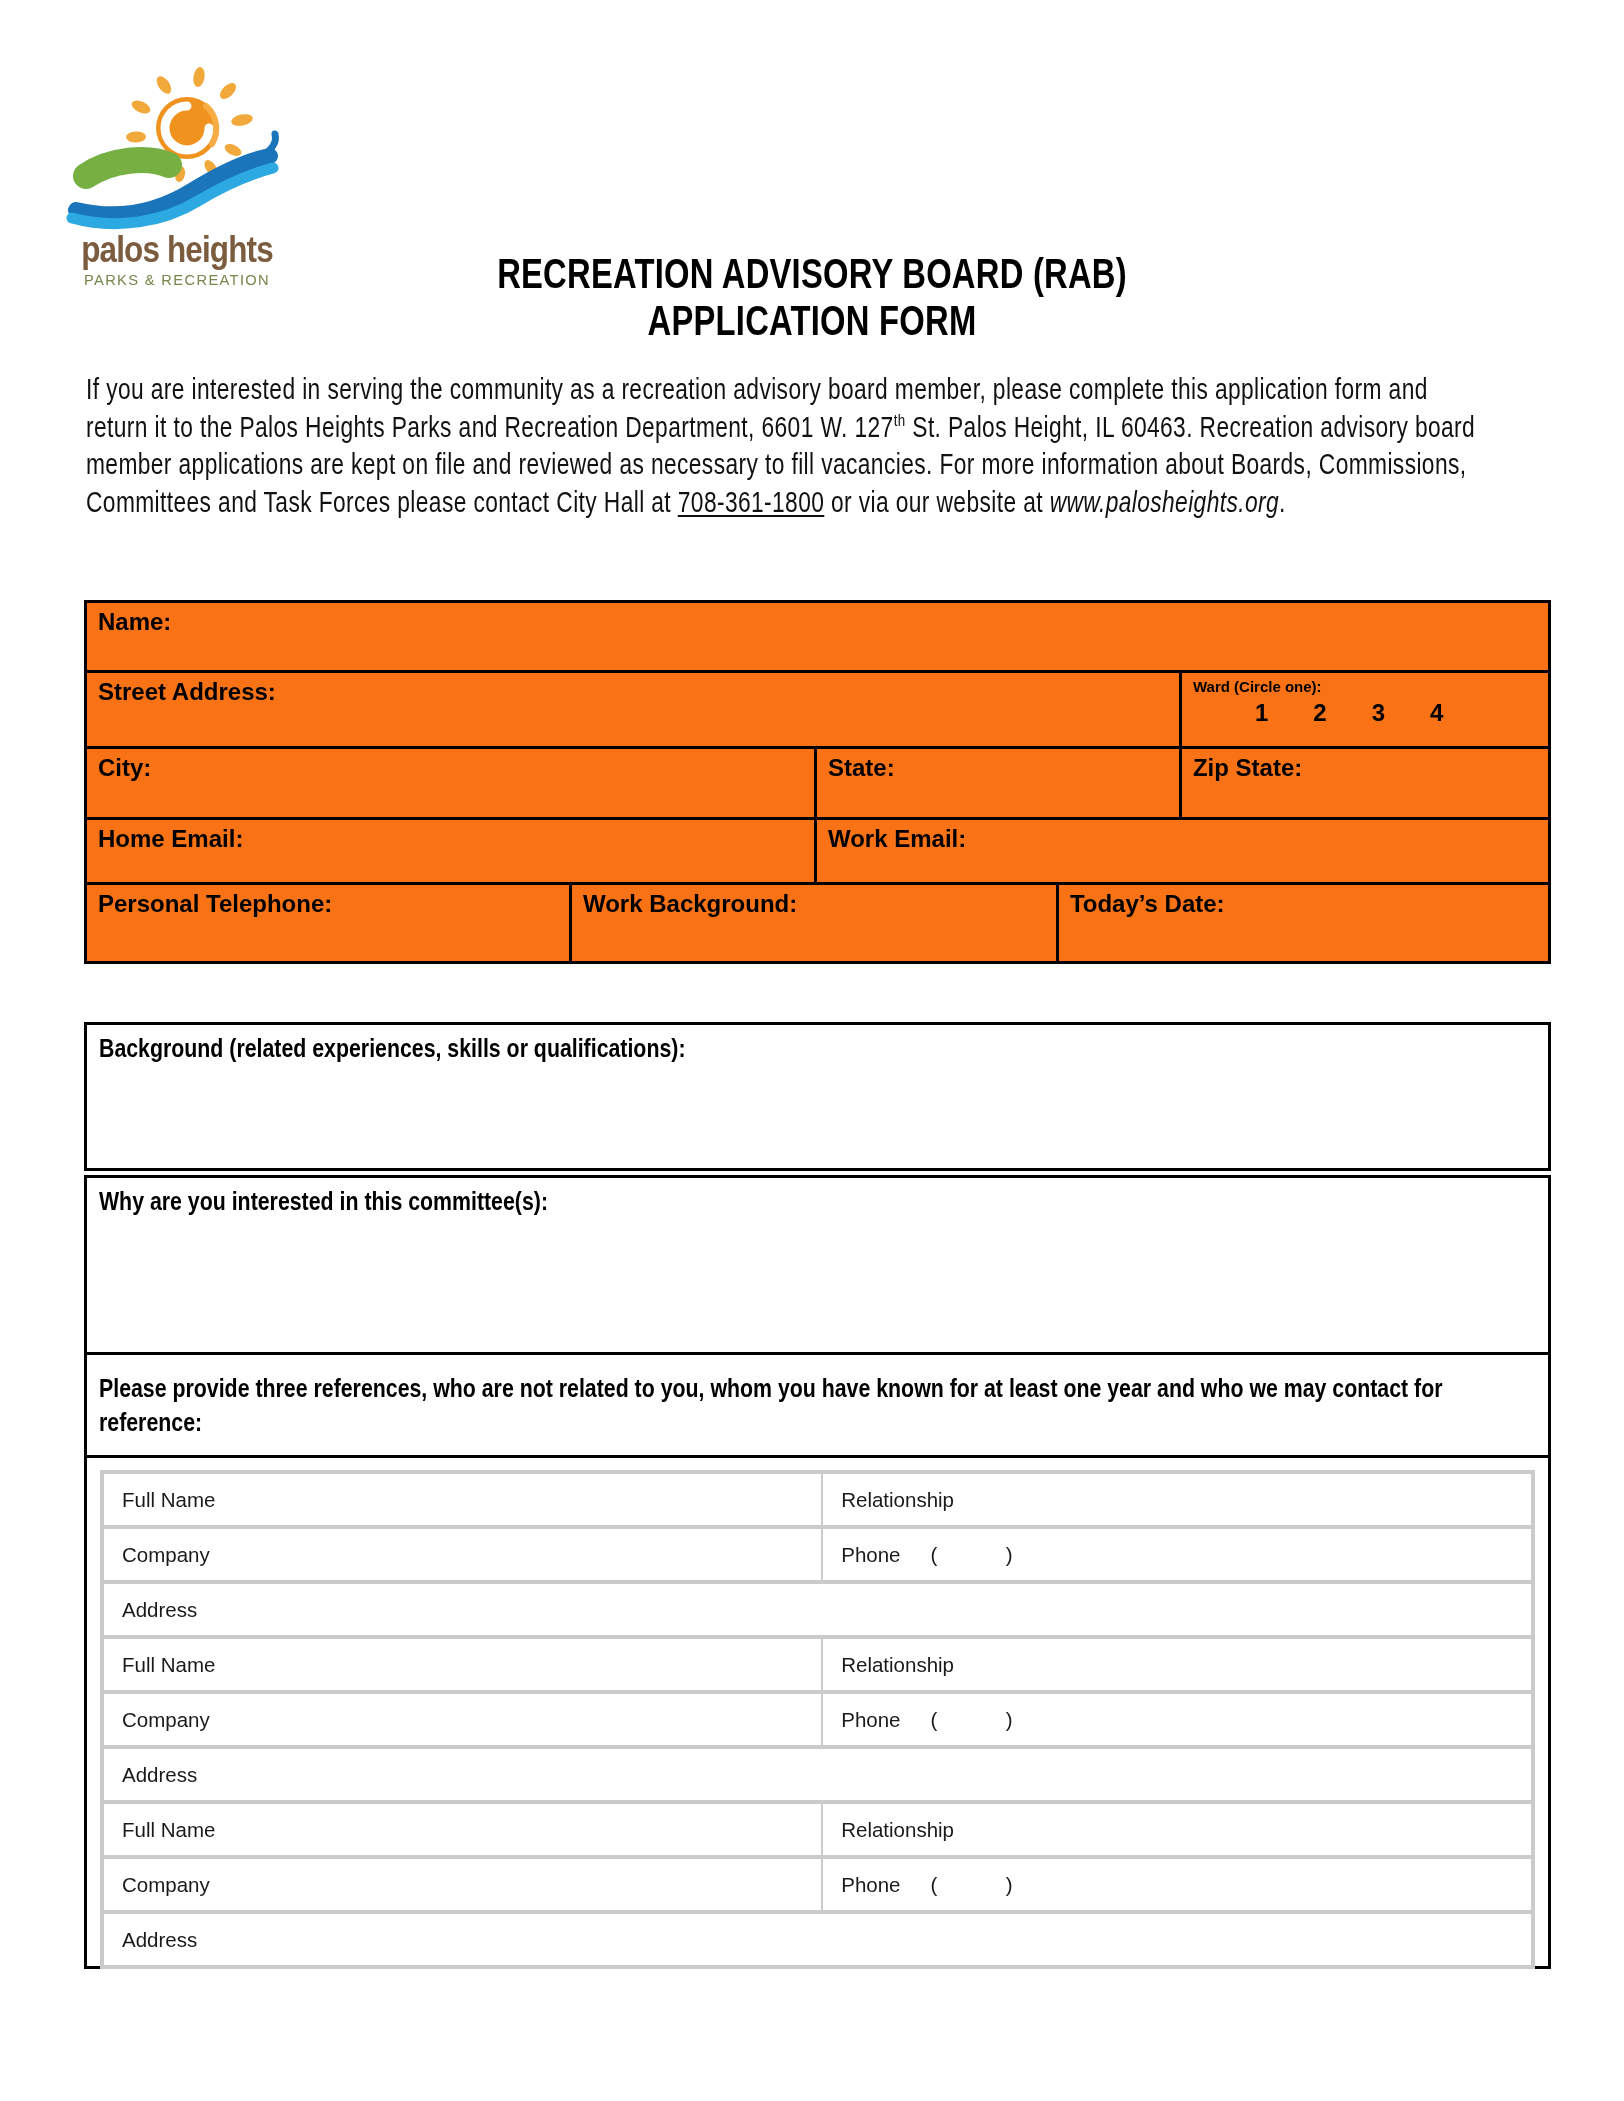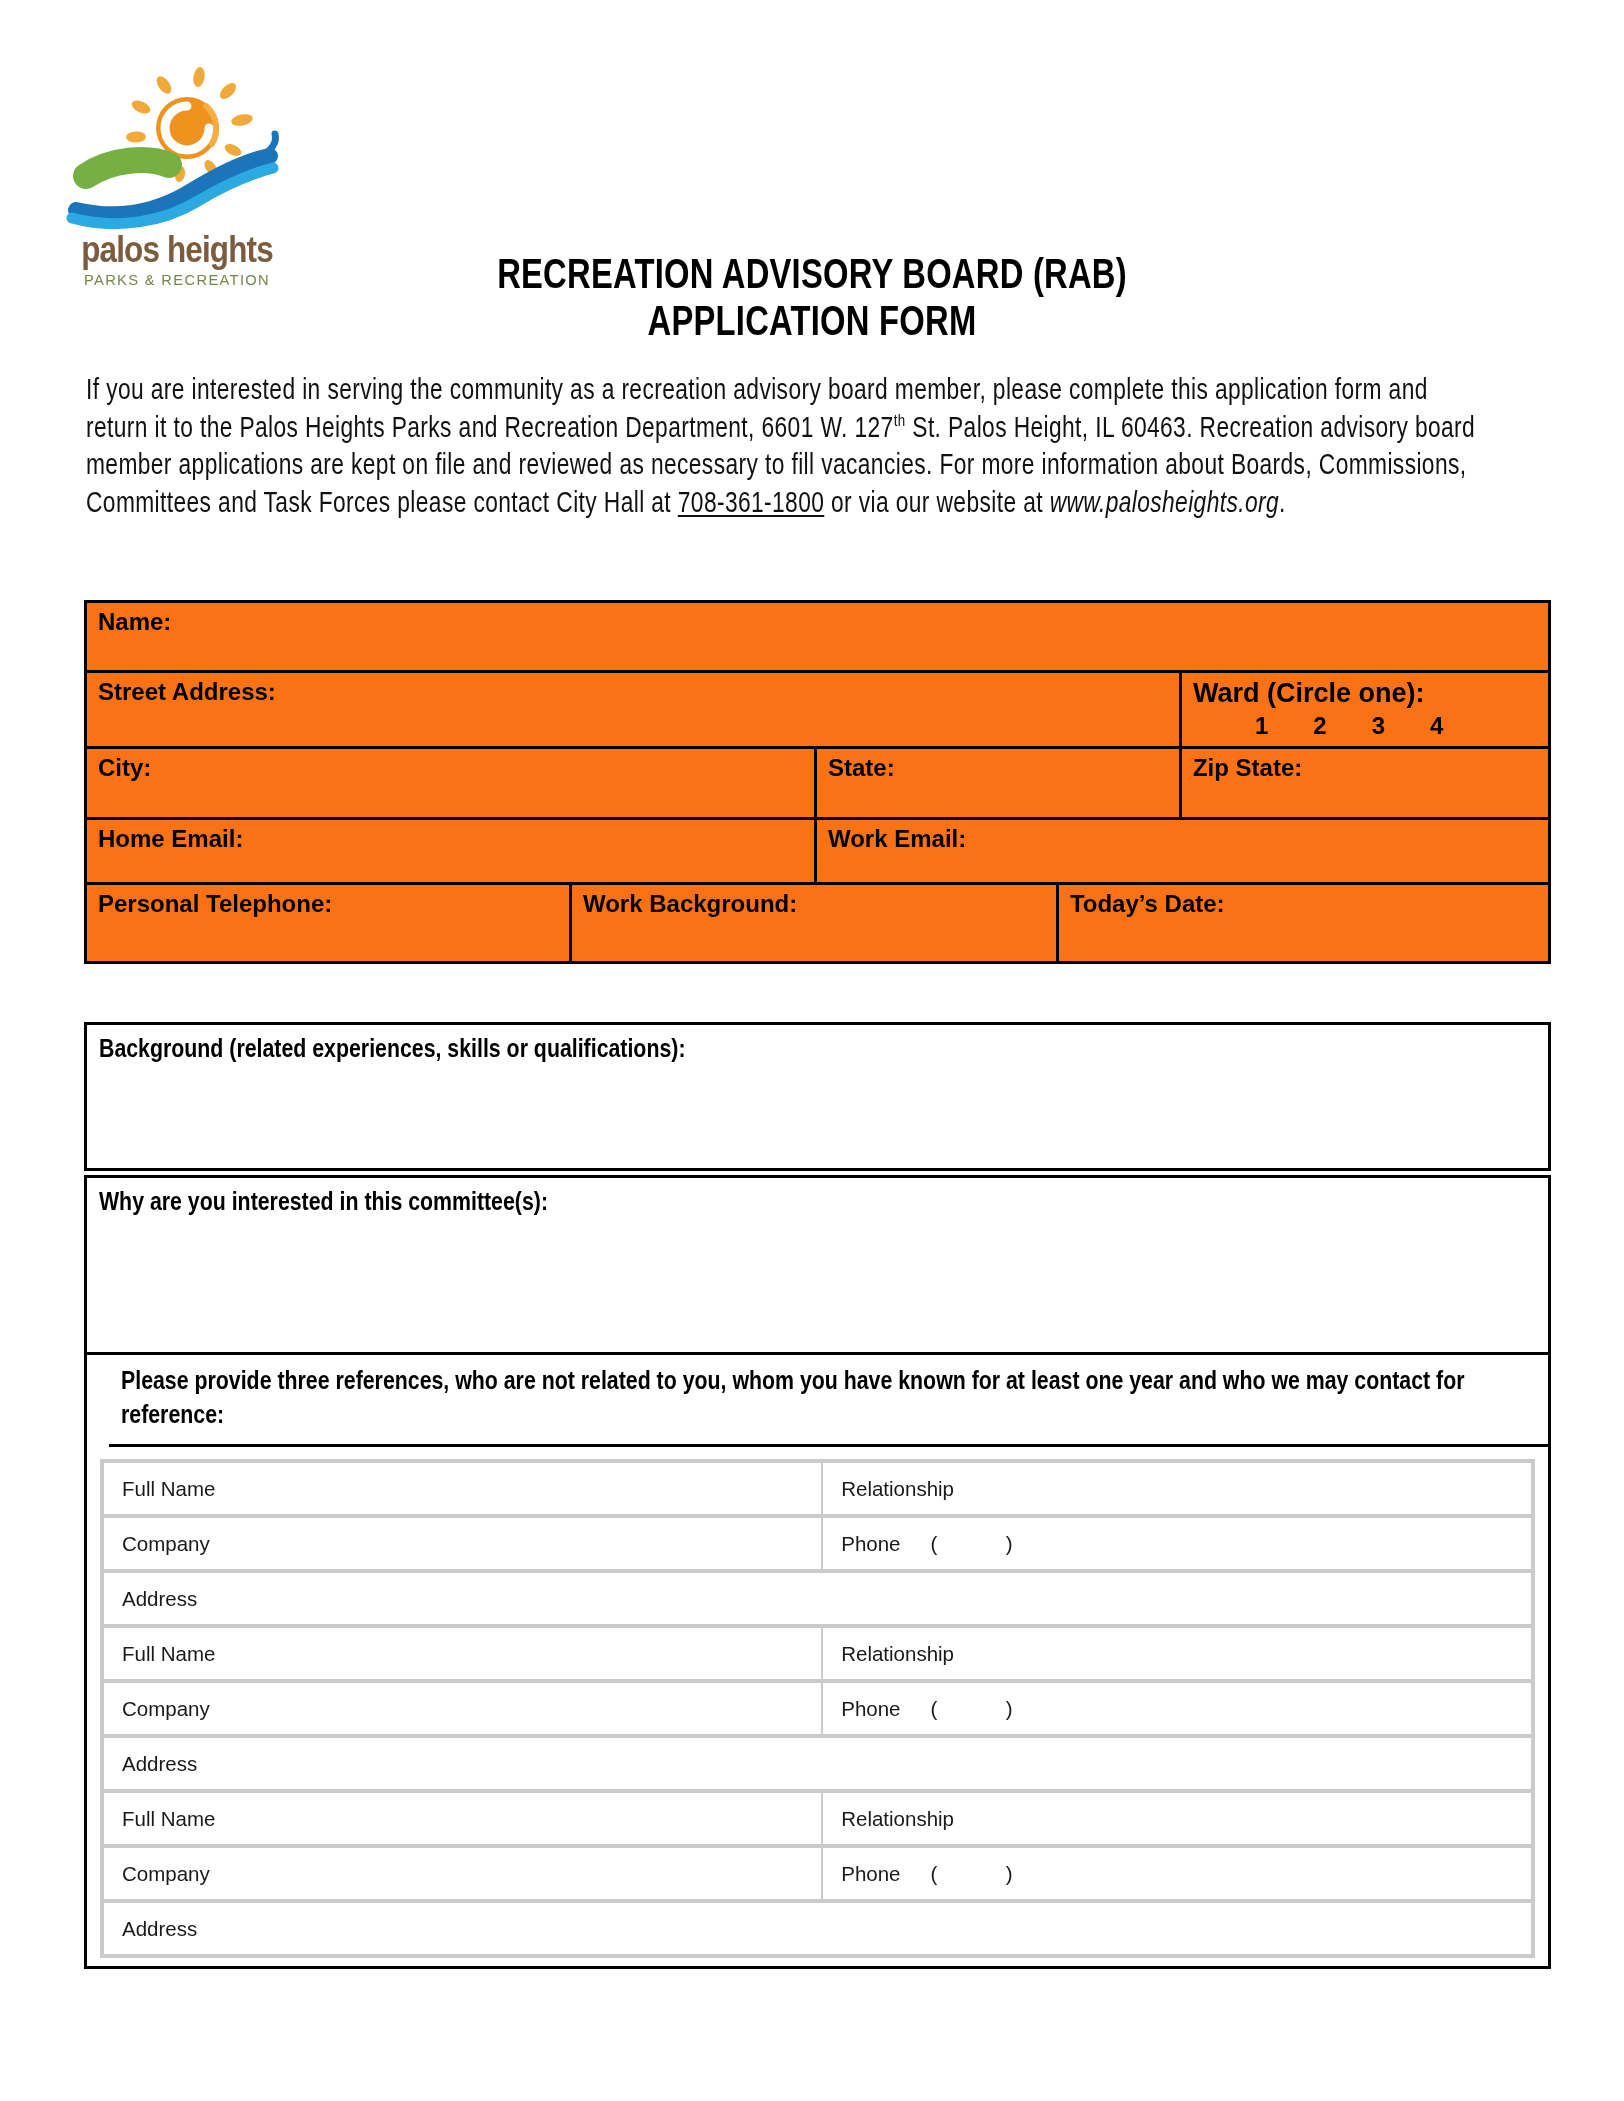--- a/index.html
+++ b/index.html
@@ -63,21 +63,21 @@
     transform:scaleX(0.82);transform-origin:0 0;
   }
 
   
   .refsbox{
     left:84px;top:1352px;width:1467px;height:617px;
     border:3px solid #000;box-sizing:border-box;background:#fff;
   }
   .refs-instructions{
     border-bottom:3px solid #000;box-sizing:border-box;
-    min-height:92px;padding:8px 12px;margin-left:22px;
+    min-height:92px;padding:16px 12px;
   }
   .refs-table{
     margin:12px 13px 0 13px;border:4px solid #cbcbcb;box-sizing:border-box;
   }
   .rrow{display:flex;align-items:stretch;height:55px;border-top:4px solid #cbcbcb;box-sizing:border-box;}
   .ref-block:first-child .rrow:first-child{border-top:none;height:51px;}
   .rcell{display:flex;align-items:center;box-sizing:border-box;padding-left:18px;color:#1a1a1a;}
   .rcell .rlbl{font-size:20.5px;}
   .rcell.left{width:50.4%;border-right:2px solid #cbcbcb;}
   .rcell.right{flex:1 1 auto;}
@@ -137,21 +137,21 @@
     <div class="ccell grow">
       <span class="lbl">Name:</span>
     </div>
   </div>
 
   <div class="crow" style="height:76px">
     <div class="ccell" style="width:74.74%">
       <span class="lbl">Street Address:</span>
     </div>
     <div class="ccell grow">
-      <div><span class="lbl" style="font-size:27px">Ward (Circle one):</span></div>
+      <div><span class="lbl" style="font-size:15px">Ward (Circle one):</span></div>
       <div class="ward-nums">
         <span class="lbl">1</span>
         <span class="lbl">2</span>
         <span class="lbl">3</span>
         <span class="lbl">4</span>
       </div>
     </div>
   </div>
 
   <div class="crow" style="height:71px">

